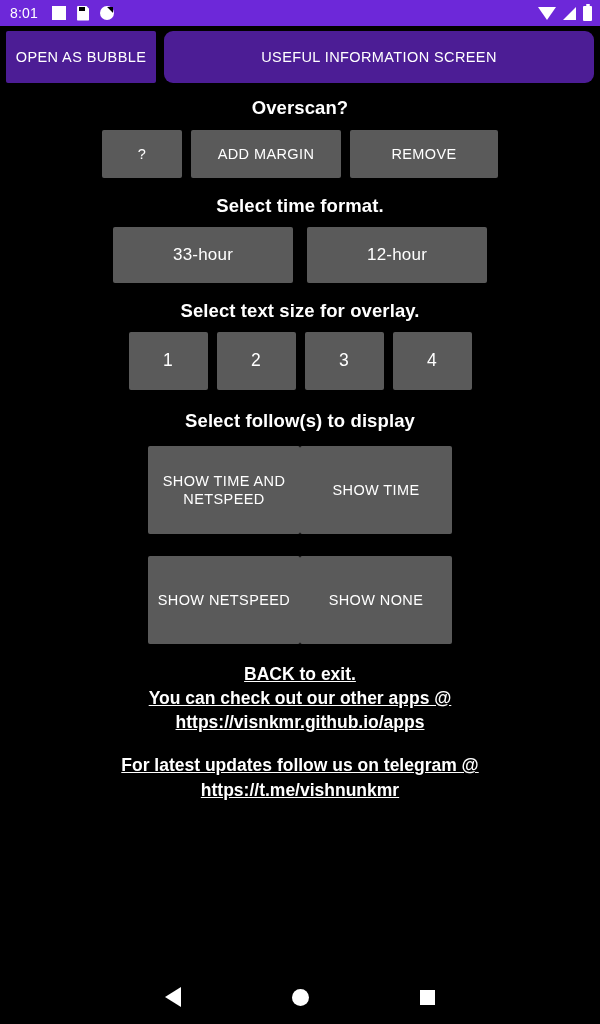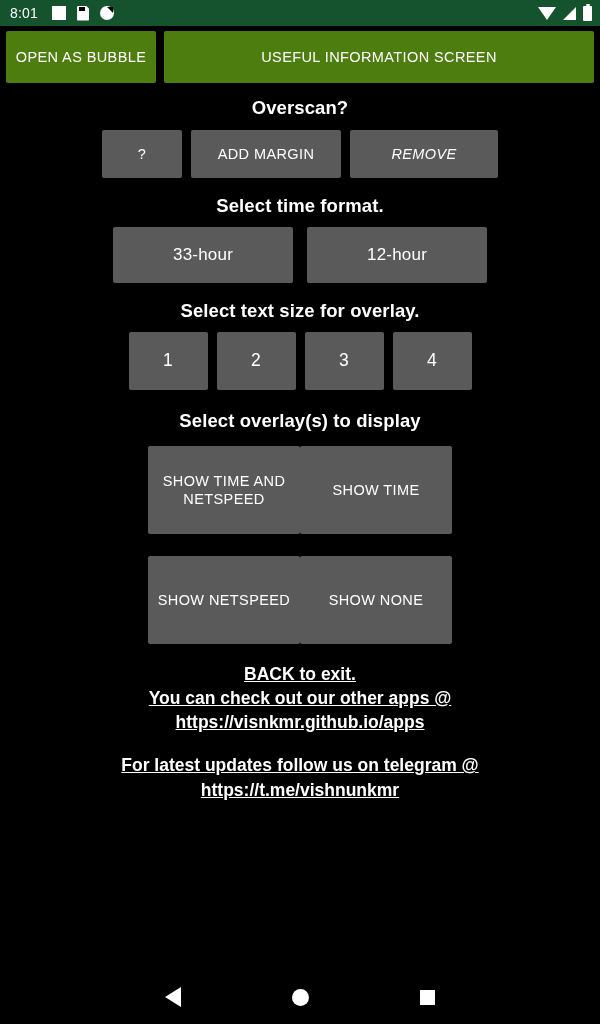--- a/index.html
+++ b/index.html
@@ -11,21 +11,21 @@
     overflow:hidden;
     position:relative;
   }
 
   
   .statusbar{
     height:26px;
     display:flex;
     align-items:center;
     padding:0 8px 0 10px;
-    background:#14532d;
+    background:#6d28d9;
   }
   .status-time{
     font-size:14px;
     letter-spacing:.2px;
     color:#fff;
     margin-right:14px;
   }
   .status-left-icons{ display:flex; align-items:center; gap:11px; flex:1; }
   .status-right-icons{ display:flex; align-items:center; gap:7px; }
 
@@ -49,36 +49,36 @@
             width:4px;height:2px;background:#fff;border-radius:1px; }
 
   
   .topbar{
     display:flex;
     gap:8px;
     padding:5px 6px 0 6px;
     height:57px;
   }
   .topbtn{
-    background:#4d7c0f;
+    background:#4c1d95;
     color:#fff;
     border:none;
     border-radius:2px;
     font-size:14.5px;
     font-weight:500;
     letter-spacing:.4px;
     display:flex;
     align-items:center;
     justify-content:center;
     cursor:pointer;
     font-family:"Liberation Sans", sans-serif;
     height:52px;
   }
   .topbtn-bubble{ width:150px; }
-  .topbtn-info{ flex:1; }
+  .topbtn-info{ flex:1;border-radius:9px; }
 
   
   .content{
     padding-top:14px;
     display:flex;
     flex-direction:column;
     align-items:center;
   }
   .section-title{
     font-size:18.5px;
@@ -105,21 +105,21 @@
     text-align:center;
     cursor:pointer;
     line-height:1.25;
   }
 
   
   .row-overscan{ margin-top:11px; gap:9px; }
   .row-overscan .gbtn{ height:48px; }
   .btn-q{ width:80px; }
   .btn-addmargin{ width:150px; }
-  .btn-remove{ width:148px;font-style:italic; }
+  .btn-remove{ width:148px; }
 
   
   .title-timeformat{ margin-top:17px; }
   .row-timeformat{ margin-top:10px; gap:14px; }
   .row-timeformat .gbtn{ width:180px; height:56px; font-size:17px; letter-spacing:.2px; }
 
   
   .title-textsize{ margin-top:17px; }
   .row-textsize{ margin-top:10px; gap:9px; }
   .row-textsize .gbtn{ width:79px; height:58px; font-size:17.5px; }
@@ -205,21 +205,21 @@
   </div>
 
   <div class="section-title title-textsize">Select text size for overlay.</div>
   <div class="btn-row row-textsize">
     <button class="gbtn">1</button>
     <button class="gbtn">2</button>
     <button class="gbtn">3</button>
     <button class="gbtn">4</button>
   </div>
 
-  <div class="section-title title-overlay">Select overlay(s) to display</div>
+  <div class="section-title title-overlay">Select follow(s) to display</div>
   <div class="btn-row row-overlay1">
     <button class="gbtn">SHOW TIME AND NETSPEED</button>
     <button class="gbtn">SHOW TIME</button>
   </div>
   <div class="btn-row row-overlay2">
     <button class="gbtn">SHOW NETSPEED</button>
     <button class="gbtn">SHOW NONE</button>
   </div>
 
   <div class="footer">

